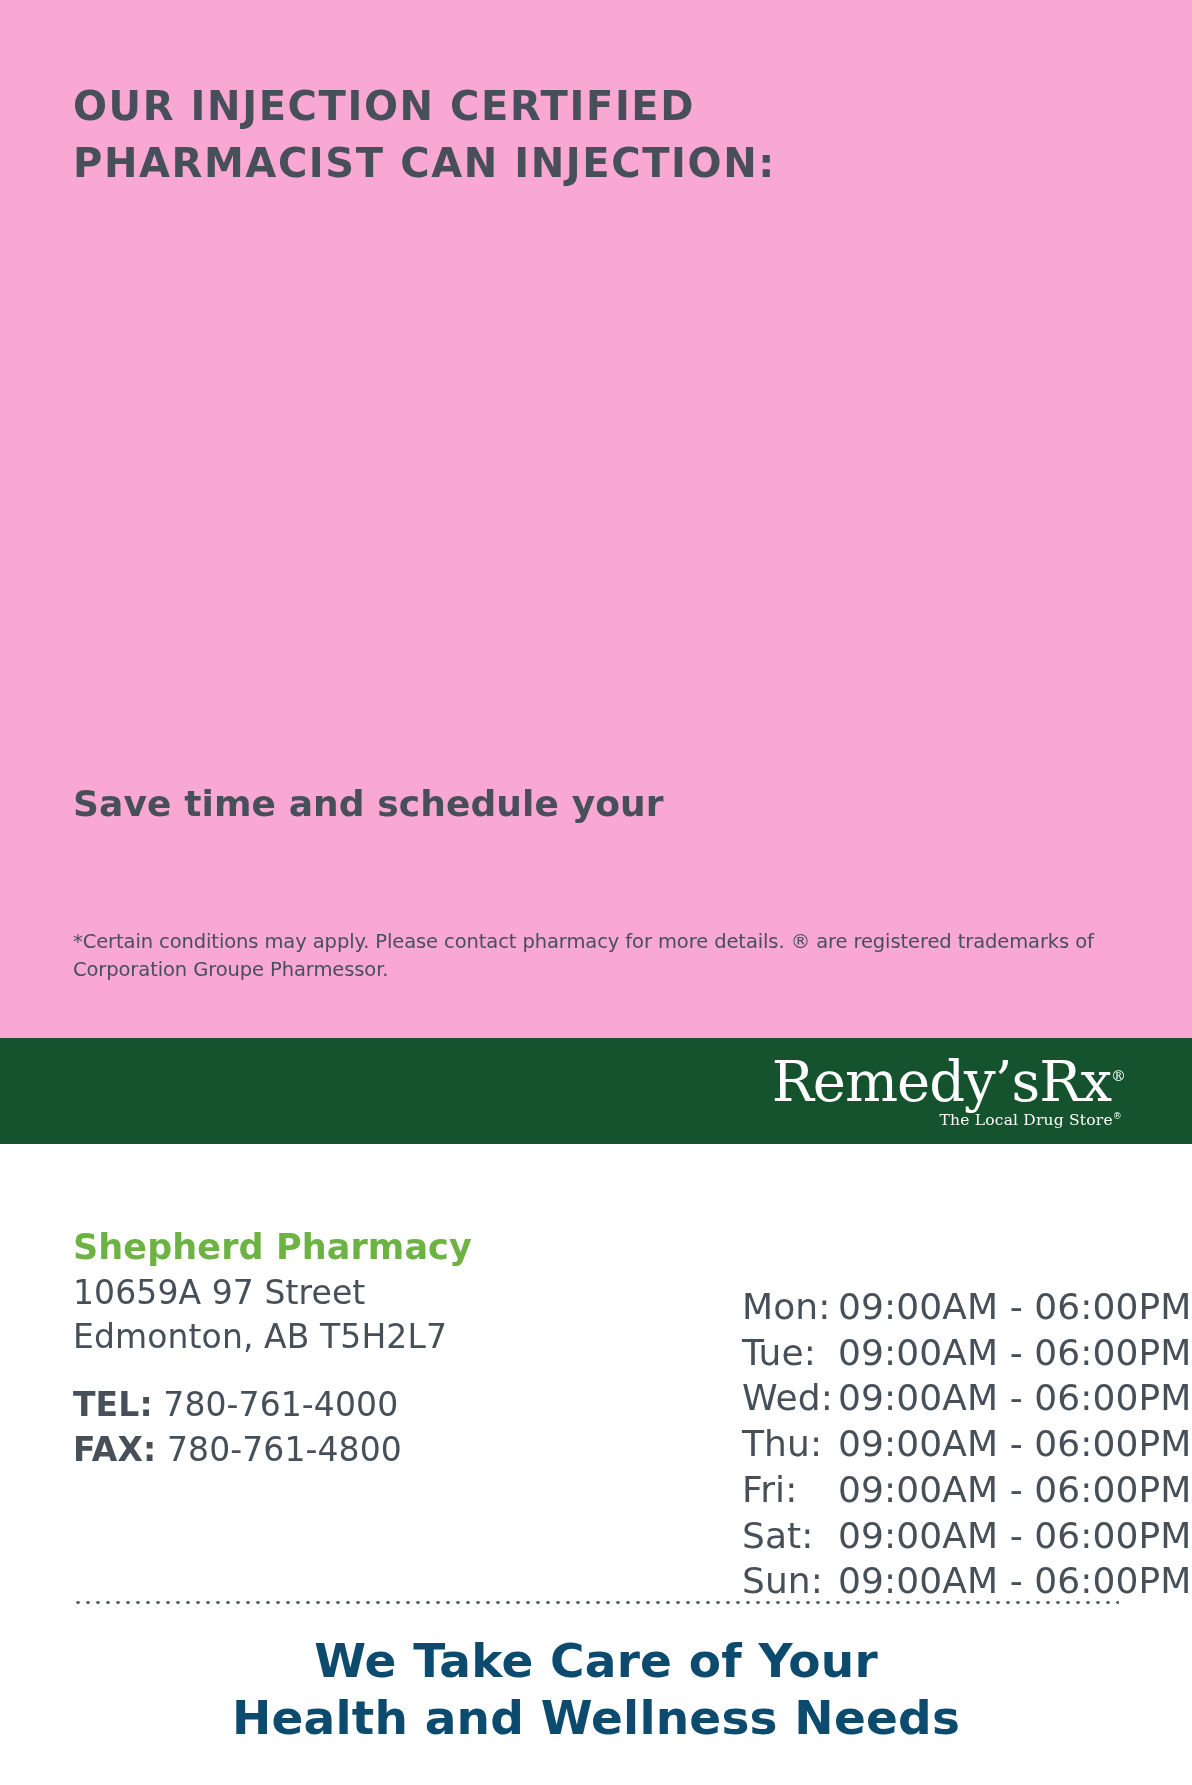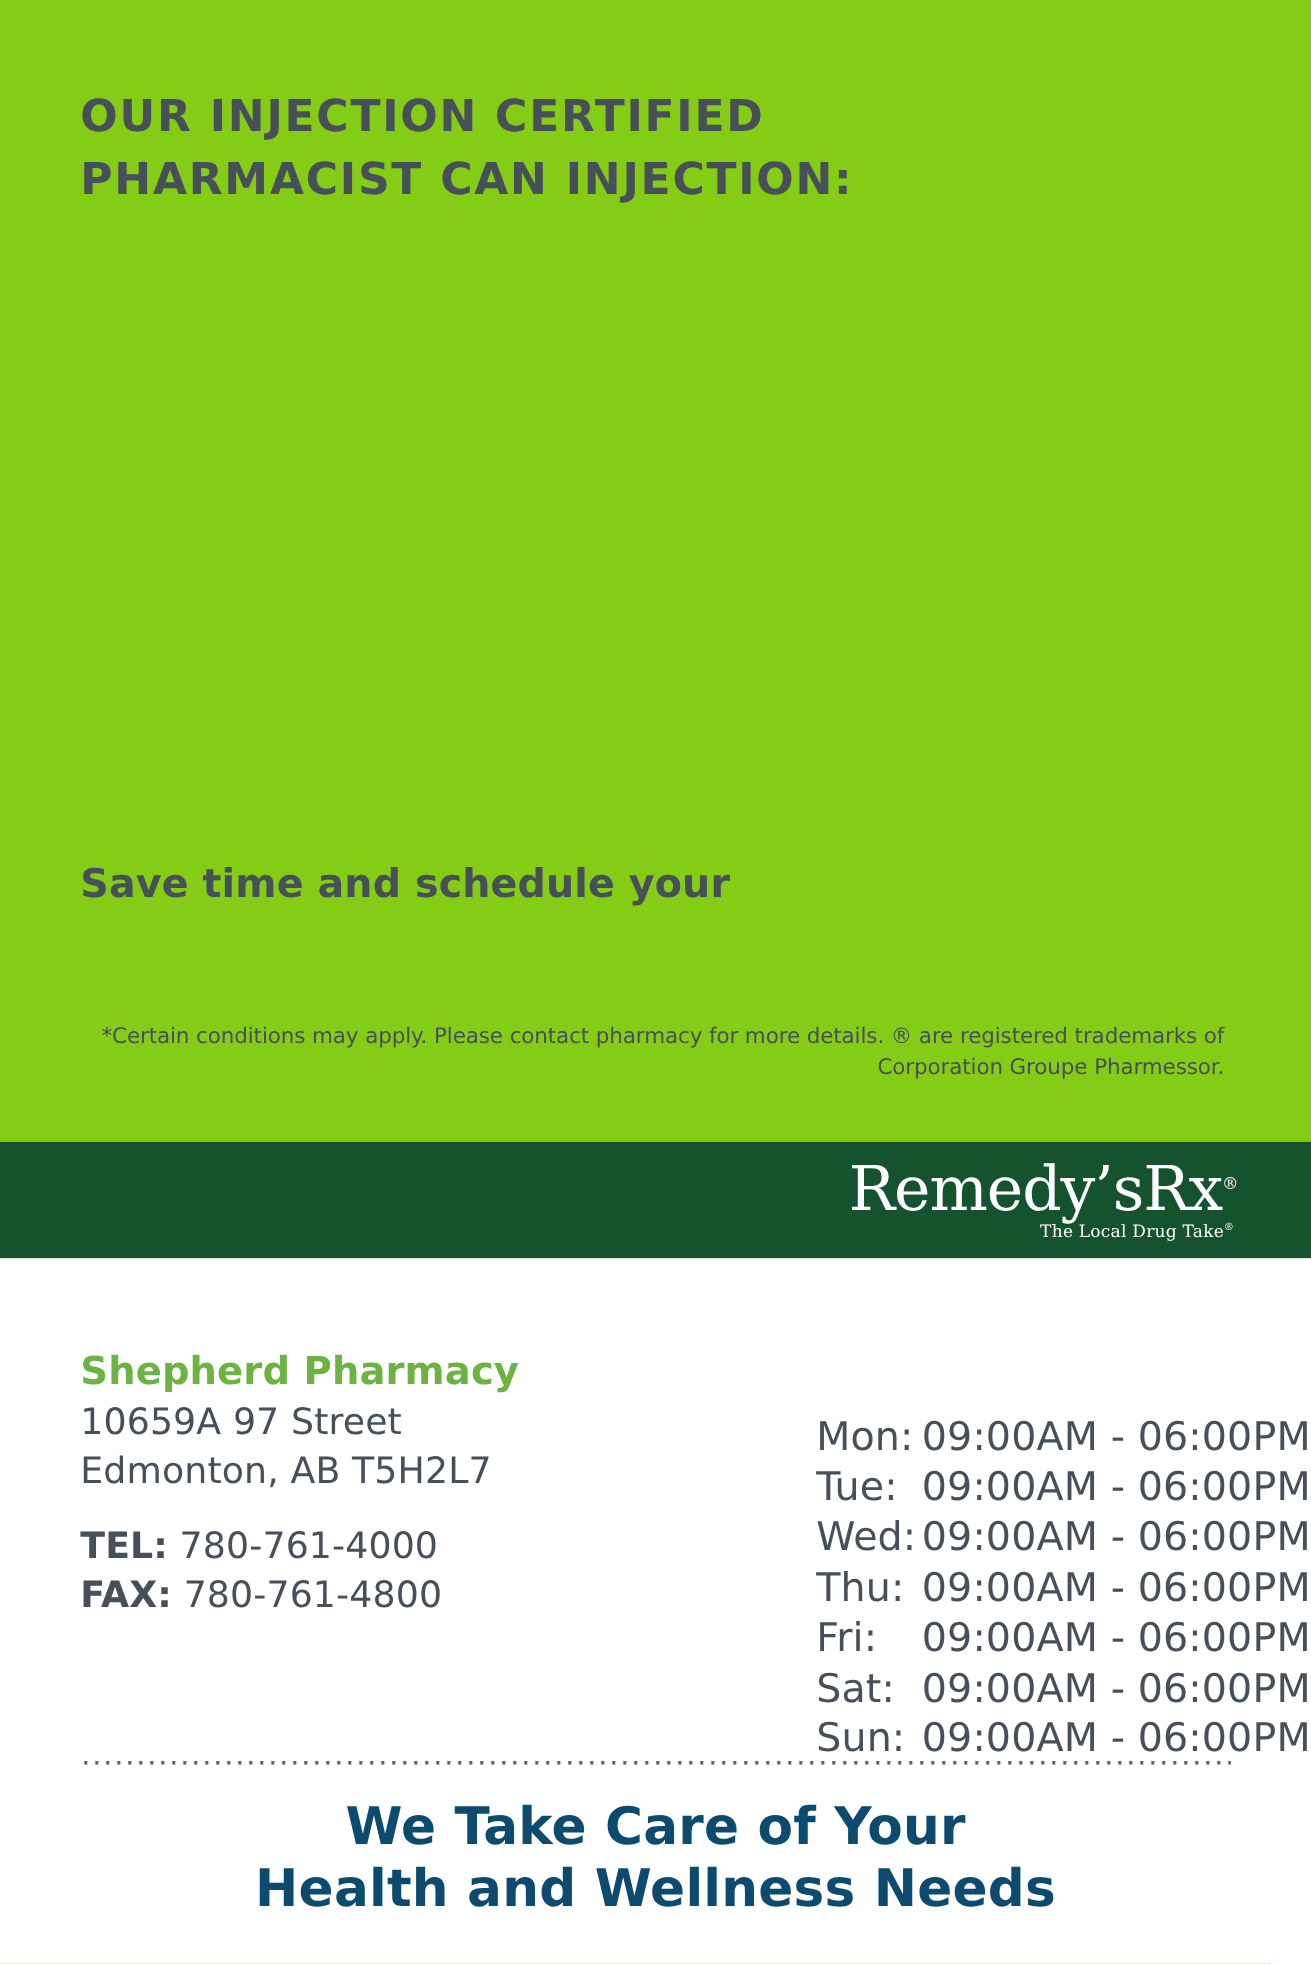--- a/index.html
+++ b/index.html
@@ -16,21 +16,21 @@
     position: relative;
   }
 
   
   .gray-panel {
     position: absolute;
     left: 0;
     top: 0;
     width: 1192px;
     height: 1038px;
-    background: #84cc16;
+    background: #f9a8d4;
     box-sizing: border-box;
   }
 
   .headline {
     position: absolute;
     left: 73px;
     top: 78px;
     width: 900px;
     color: #474f59;
     font-family: "DejaVu Sans", sans-serif;
@@ -65,21 +65,21 @@
   .disclaimer {
     position: absolute;
     left: 73px;
     top: 928px;
     width: 1040px;
     color: #474f59;
     font-size: 19.5px;
     line-height: 1.45;
     letter-spacing: -0.1px;
   }
-  .disclaimer .line { display: block; text-align: right; }
+  .disclaimer .line { display: block; }
 
   
   .green-banner {
     position: absolute;
     left: 0;
     top: 1038px;
     width: 1192px;
     height: 106px;
     background: #14532d;
   }
@@ -229,21 +229,21 @@
   <div class="disclaimer">
     <span class="line">*Certain conditions may apply. Please contact pharmacy for more details. ® are registered trademarks of</span>
     <span class="line">Corporation Groupe Pharmessor.</span>
   </div>
 
 </div>
 
 <div class="green-banner">
   <div class="logo-wrap">
     <span class="logo-main"><span>Remedy’sRx</span><span class="logo-reg">®</span></span>
-    <span class="logo-tag"><span>The Local Drug Take</span><span class="logo-tag-reg">®</span></span>
+    <span class="logo-tag"><span>The Local Drug Store</span><span class="logo-tag-reg">®</span></span>
   </div>
 </div>
 
 <div class="info-section">
 
   <div class="store-block">
     <span class="store-name">Shepherd Pharmacy</span>
     <span class="store-addr">10659A 97 Street</span>
     <span class="store-addr">Edmonton, AB T5H2L7</span>
     <div class="store-spacer"></div>

